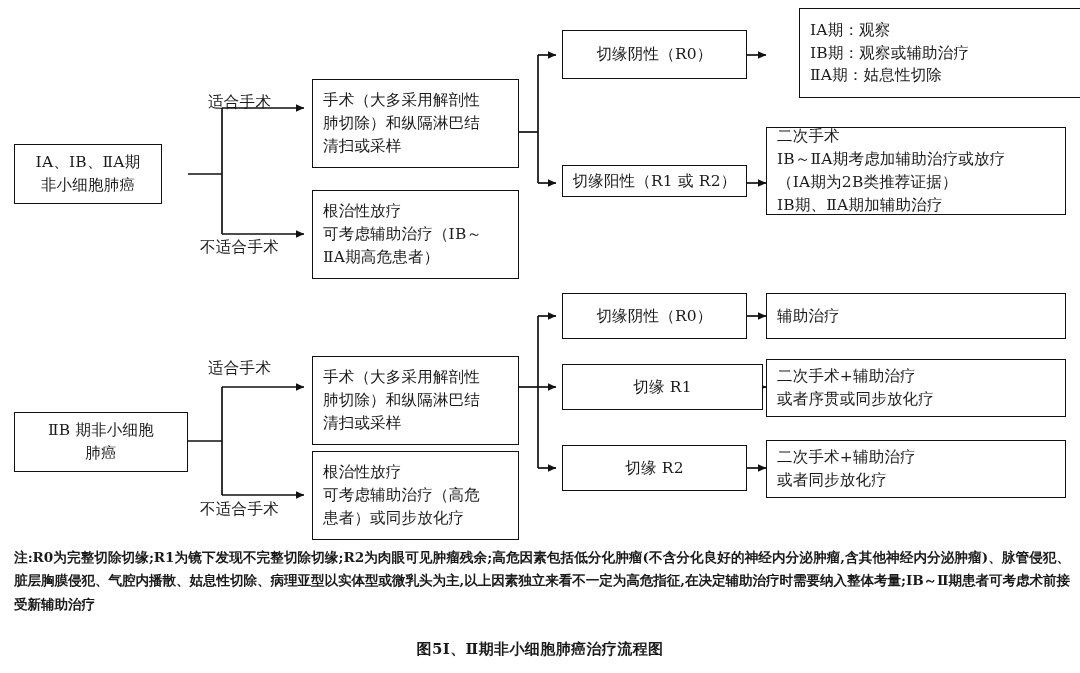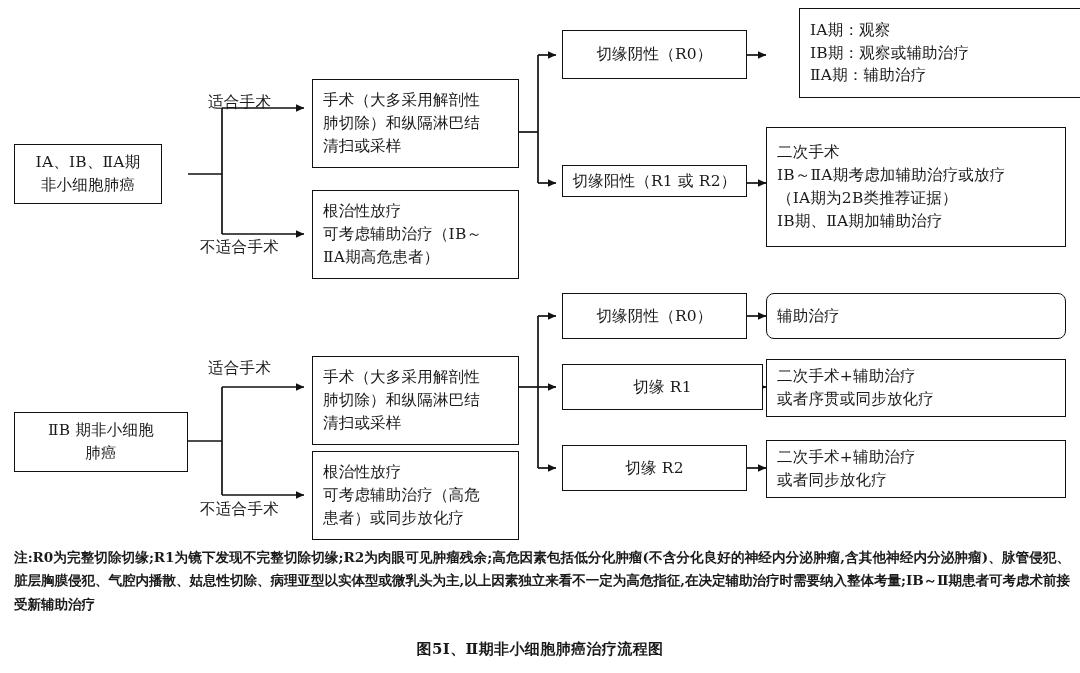--- a/index.html
+++ b/index.html
@@ -168,24 +168,24 @@
     <span class="ln">切缘阴性（R0）</span>
   </div>
 
   <div class="node center" style="left:562px; top:165px; width:185px; height:32px;">
     <span class="ln">切缘阳性（R1 或 R2）</span>
   </div>
 
   <div class="node left pad" style="left:766px; top:8px; width:300px; height:90px;margin-left:33px;">
     <span class="ln">ⅠA期：观察</span>
     <span class="ln">ⅠB期：观察或辅助治疗</span>
-    <span class="ln">ⅡA期：辅助治疗</span>
-  </div>
-
-  <div class="node left pad" style="left:766px; top:127px; width:300px; height:120px;">
+    <span class="ln">ⅡA期：姑息性切除</span>
+  </div>
+
+  <div class="node left pad" style="left:766px; top:127px; width:300px; height:88px;">
     <span class="ln">二次手术</span>
     <span class="ln">ⅠB～ⅡA期考虑加辅助治疗或放疗</span>
     <span class="ln">（ⅠA期为2B类推荐证据）</span>
     <span class="ln">ⅠB期、ⅡA期加辅助治疗</span>
   </div>
 
   <div class="node center" style="left:14px; top:412px; width:174px; height:60px;">
     <span class="ln">ⅡB 期非小细胞</span>
     <span class="ln">肺癌</span>
   </div>
@@ -210,21 +210,21 @@
   </div>
 
   <div class="node center" style="left:562px; top:364px; width:201px; height:46px;">
     <span class="ln">切缘 R1</span>
   </div>
 
   <div class="node center" style="left:562px; top:445px; width:185px; height:46px;text-align:right;">
     <span class="ln">切缘 R2</span>
   </div>
 
-  <div class="node left pad" style="left:766px; top:293px; width:300px; height:46px;border-radius:8px;">
+  <div class="node left pad" style="left:766px; top:293px; width:300px; height:46px;">
     <span class="ln">辅助治疗</span>
   </div>
 
   <div class="node left pad" style="left:766px; top:359px; width:300px; height:58px;">
     <span class="ln">二次手术+辅助治疗</span>
     <span class="ln">或者序贯或同步放化疗</span>
   </div>
 
   <div class="node left pad" style="left:766px; top:440px; width:300px; height:58px;">
     <span class="ln">二次手术+辅助治疗</span>

